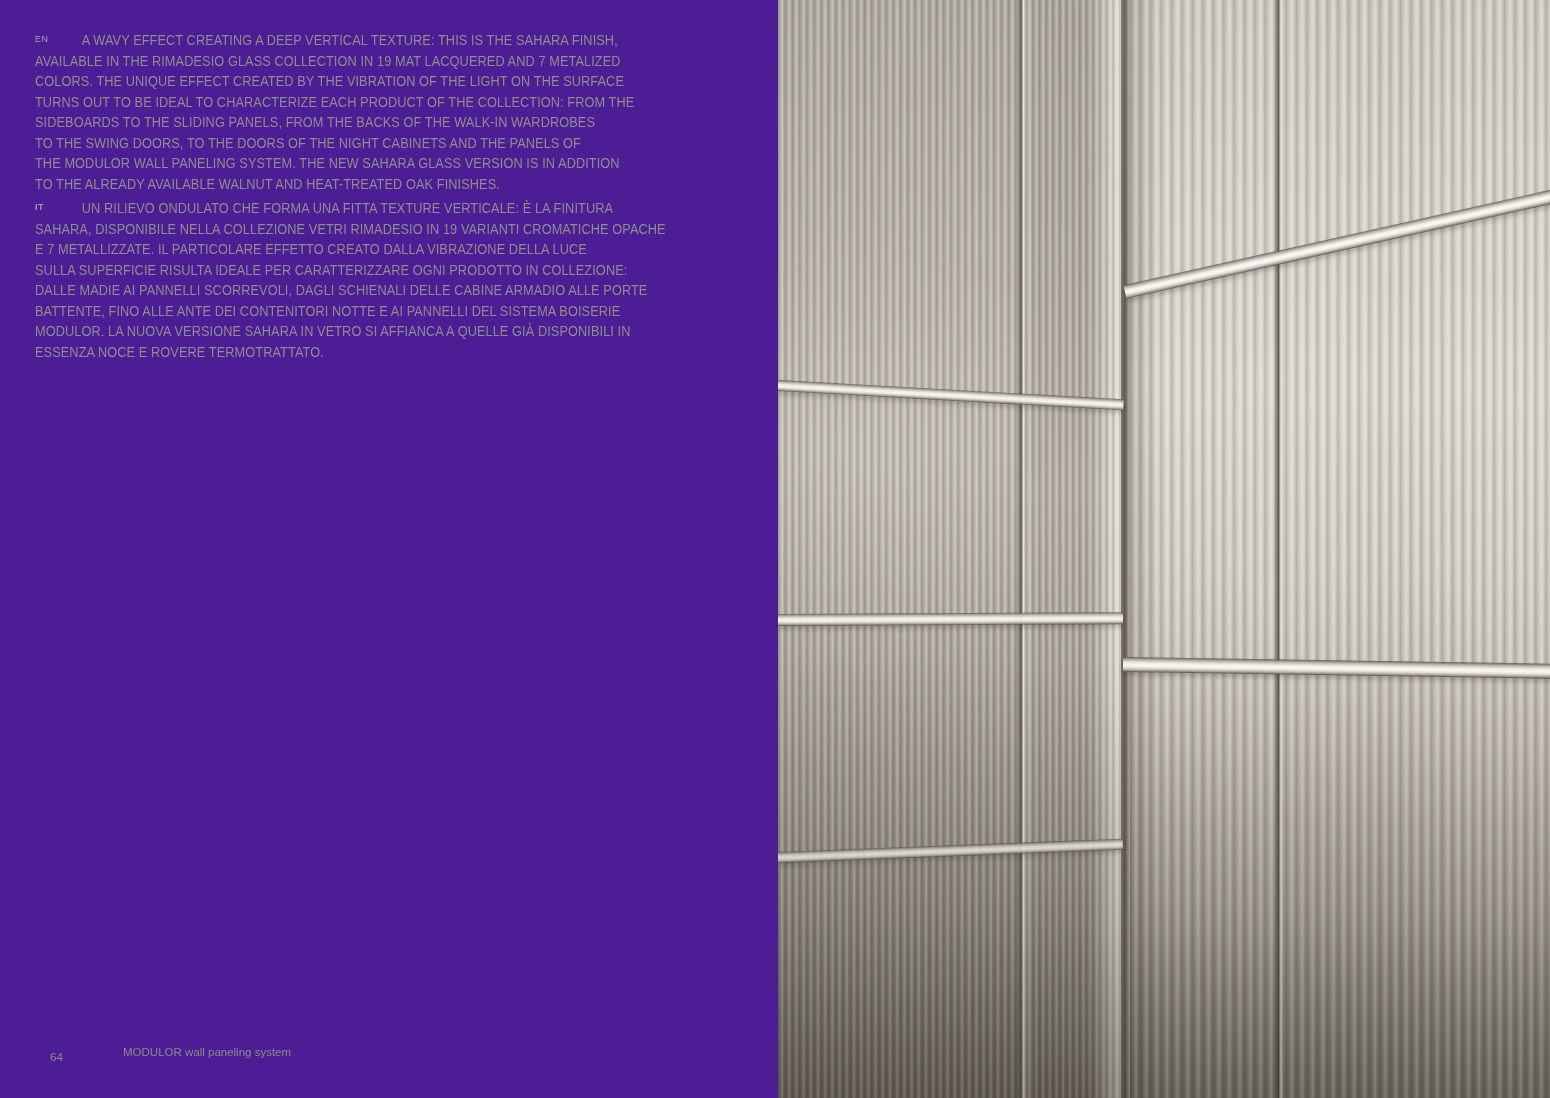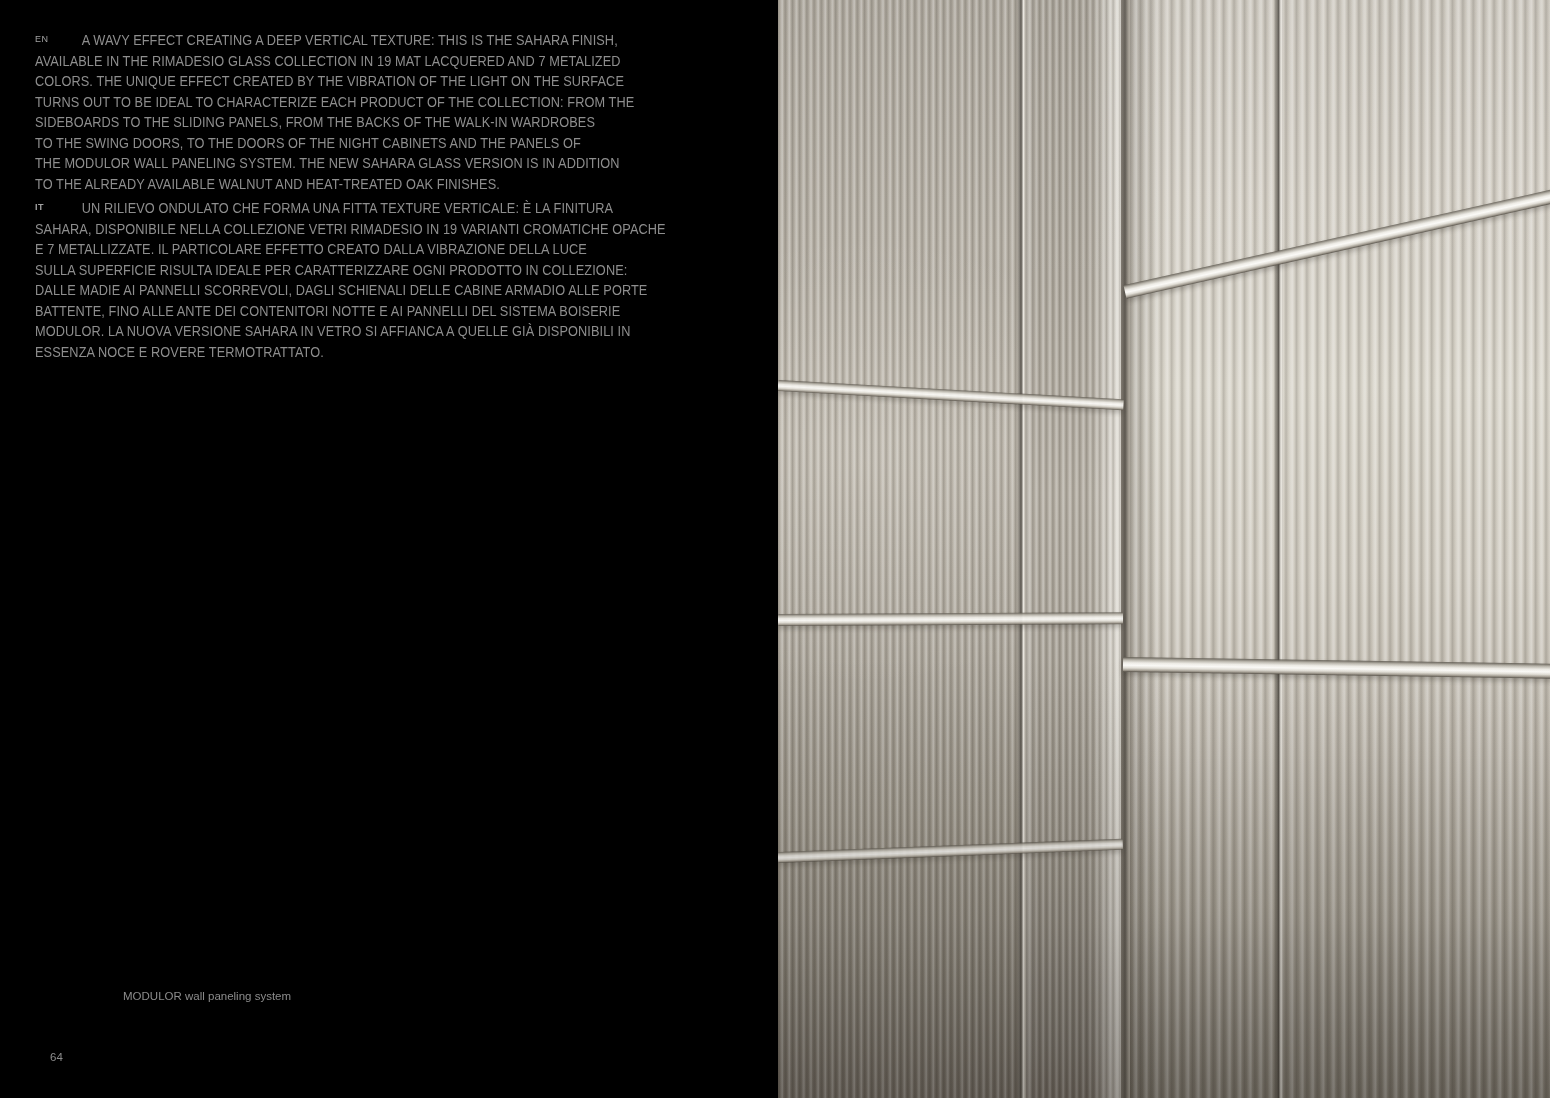--- a/index.html
+++ b/index.html
@@ -2,21 +2,21 @@
 <html><head>
 <meta charset="utf-8">
 <style>
   html, body {
     margin: 0; padding: 0;
     width: 1550px; height: 1098px;
     background: #ffffff;
     overflow: hidden;
     font-family: "Liberation Sans", sans-serif;
   }
-  .page { position: relative; width: 1550px; height: 1098px; background: #000000; }
+  .page { position: relative; width: 1550px; height: 1098px; background: #4c1d95; }
 
   
   .lang-label {
     position: absolute; left: 35px;
     font-size: 9px; letter-spacing: 0.4px;
     color: #a2a2a2;
   }
   .lang-en { top: 34px; }
   .lang-it { top: 202px; font-weight: bold; }
 
@@ -34,21 +34,21 @@
     transform-origin: 0 0;
   }
   .para-en { top: 30px; }
   .para-it { top: 198px; }
 
   .footer-num {
     position: absolute; left: 50px; top: 1051px;
     font-size: 11.5px; color: #8c8c8c;
   }
   .footer-caption {
-    position: absolute; left: 123px; top: 990px;
+    position: absolute; left: 123px; top: 1046px;
     font-size: 11.5px; color: #8c8c8c;
   }
 
   
   .photo {
     position: absolute; left: 778px; top: 0; width: 772px; height: 1098px;
     overflow: hidden; background: #b0aa9f;
   }
   .photo * { position: absolute; }
 

